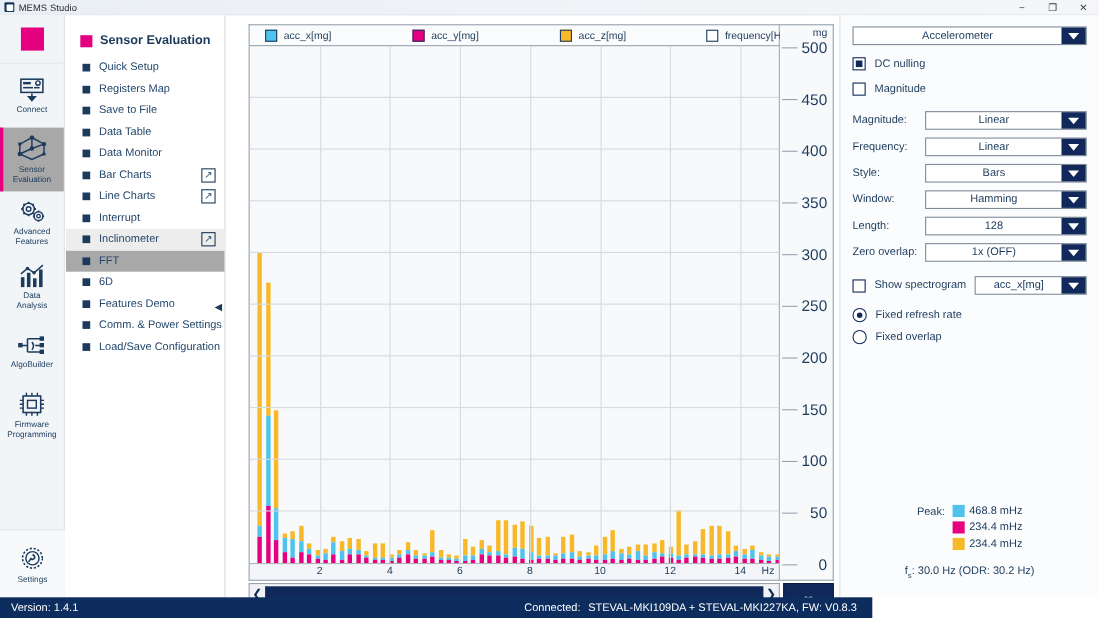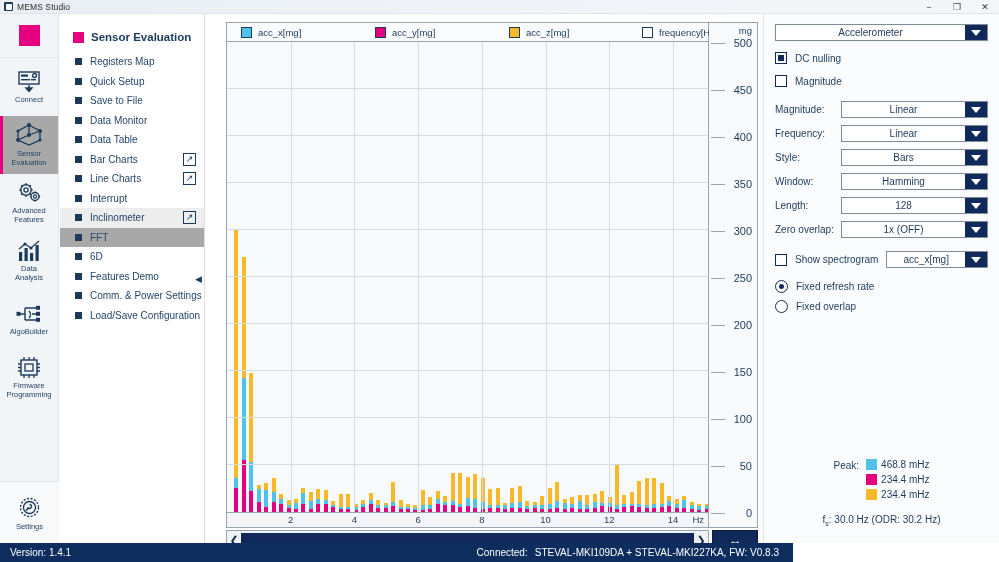--- a/index.html
+++ b/index.html
@@ -111,21 +111,21 @@
     background:#f3f5f8;border:1px solid #9aa4ae;border-top:none;
   }
   .xtick{position:absolute;top:1px;font-size:9.5px;color:#1b3a5c;transform:translateX(-50%);}
   .xunit{position:absolute;right:4px;top:1px;font-size:9.5px;color:#1b3a5c;}
 
   .yaxis{
     position:absolute;left:483px;top:0;width:49px;height:506px;
     background:#f7f9fb;border:1px solid #9aa4ae;border-left:none;
   }
   .yunit{position:absolute;right:5px;top:2px;font-size:9.5px;color:#1b3a5c;}
-  .ytick{position:absolute;right:5px;font-size:11px;color:#1b3a5c;transform:translateY(-50%);}
+  .ytick{position:absolute;right:5px;font-size:14px;color:#1b3a5c;transform:translateY(-50%);}
   .ytickline{position:absolute;left:2px;width:14px;height:1px;background:#9aa4ae;}
 
   .scroller{
     position:absolute;left:0;top:508px;width:483px;height:21px;
     background:#f0f2f5;border:1px solid #9aa4ae;display:flex;align-items:center;
   }
   .sc-arrow{width:14px;text-align:center;font-size:11px;color:#102b50;cursor:pointer;}
   .sc-track{flex:1;height:15px;background:#10295a;cursor:pointer;}
   .fitbtn{
     position:absolute;left:486px;top:508px;width:46px;height:21px;
@@ -290,37 +290,37 @@
   </div>
 
   <div class="menu">
     <div class="menu-head">
       <div class="sq"></div>
       <div class="t">Sensor Evaluation</div>
     </div>
 
     <div class="menu-item">
         <span class="bul"></span>
+        <span>Quick Setup</span>
+      </div>
+    <div class="menu-item">
+        <span class="bul"></span>
         <span>Registers Map</span>
       </div>
     <div class="menu-item">
         <span class="bul"></span>
-        <span>Quick Setup</span>
-      </div>
-    <div class="menu-item">
-        <span class="bul"></span>
         <span>Save to File</span>
       </div>
     <div class="menu-item">
         <span class="bul"></span>
+        <span>Data Table</span>
+      </div>
+    <div class="menu-item">
+        <span class="bul"></span>
         <span>Data Monitor</span>
-      </div>
-    <div class="menu-item">
-        <span class="bul"></span>
-        <span>Data Table</span>
       </div>
     <div class="menu-item">
         <span class="bul"></span>
         <span>Bar Charts</span>
         <span class="pop">↗</span>
       </div>
     <div class="menu-item">
         <span class="bul"></span>
         <span>Line Charts</span>
         <span class="pop">↗</span>

